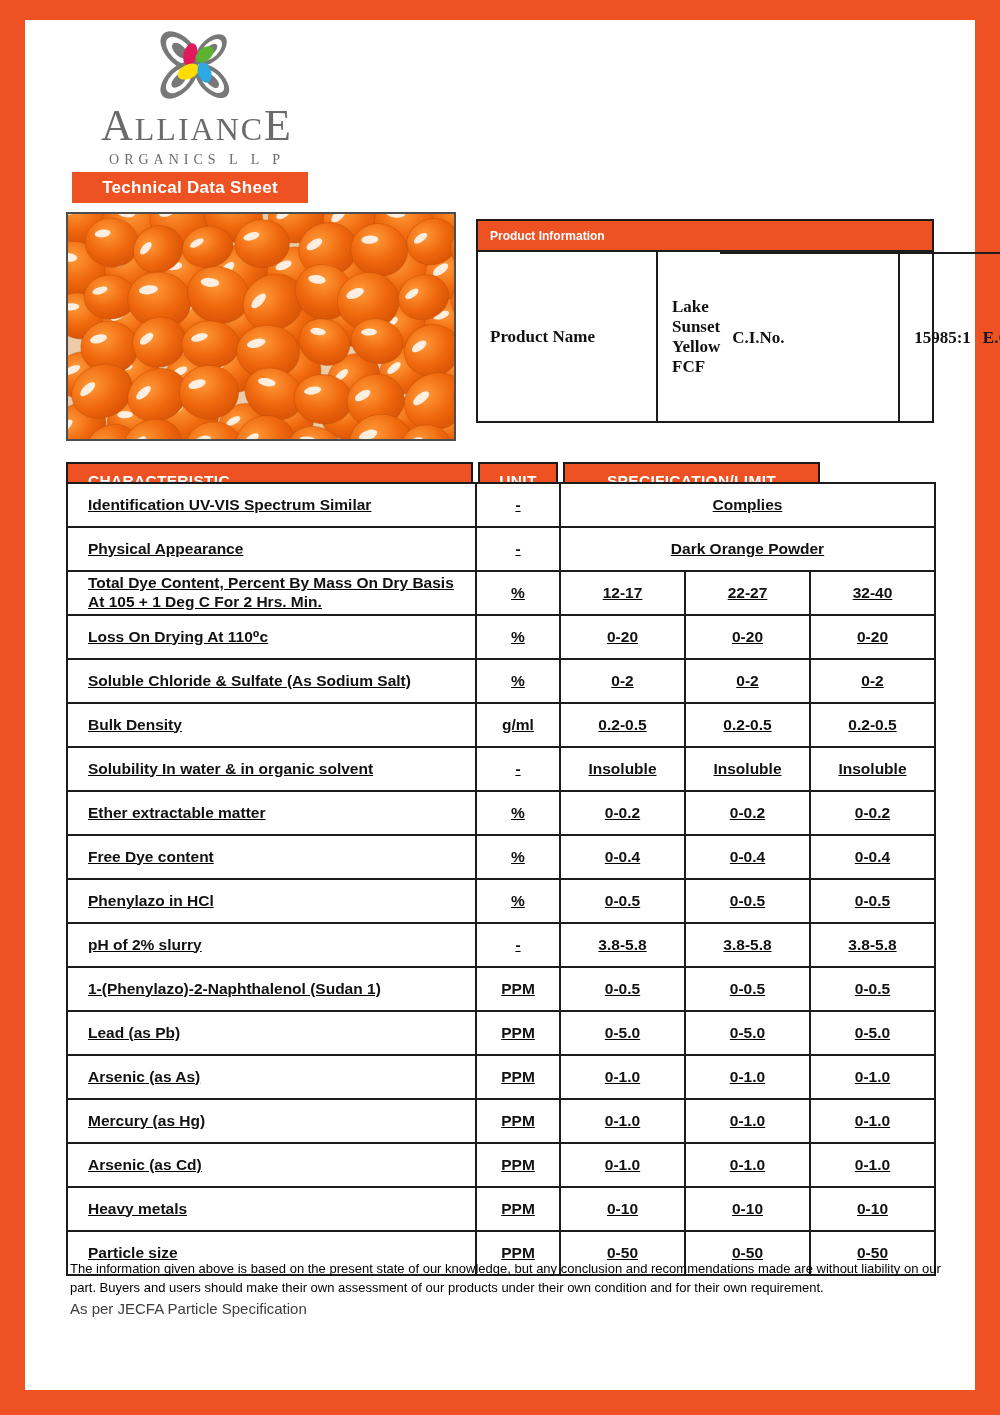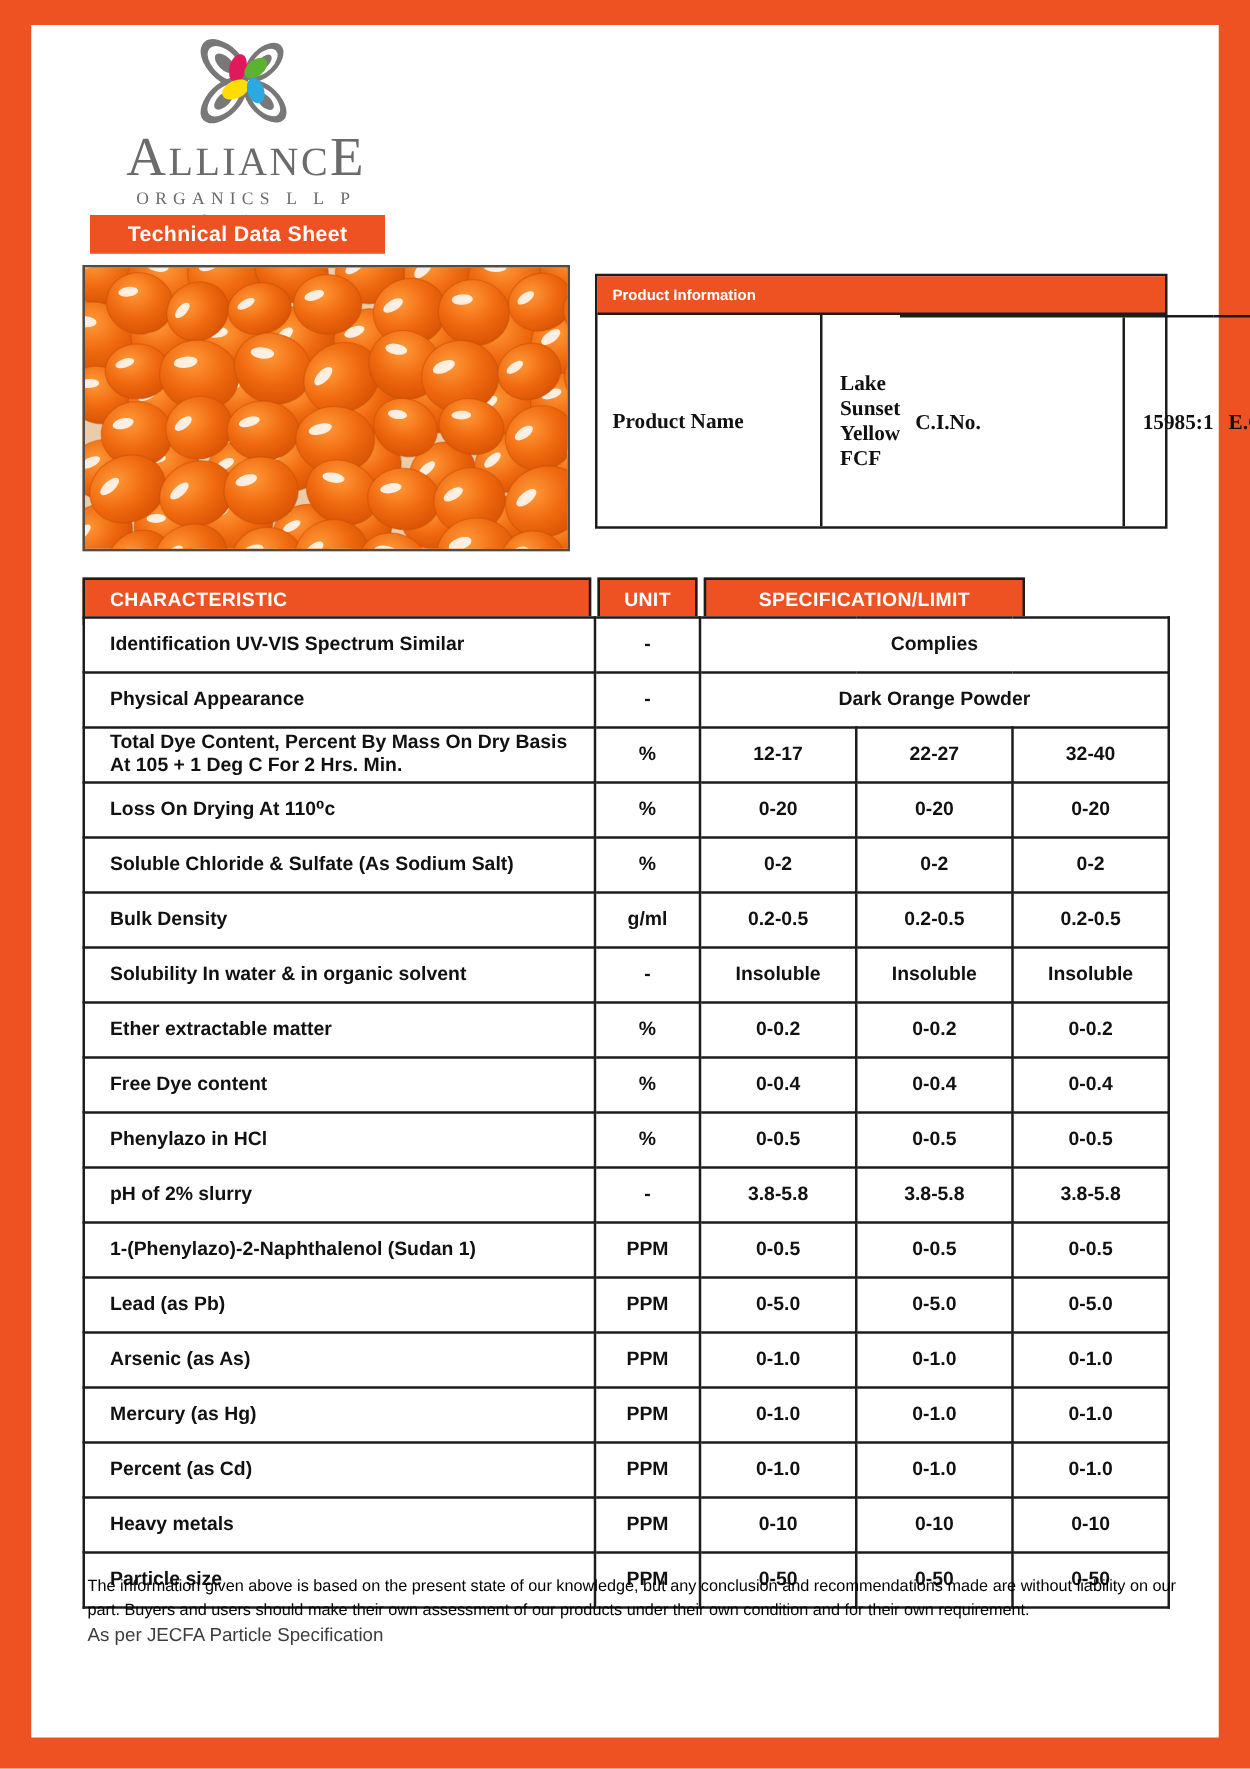--- a/index.html
+++ b/index.html
@@ -38,21 +38,21 @@
 
   
   .spec-header{position:absolute;left:66px;top:462px;width:754px;height:38px;display:flex;gap:5px;}
   .spec-header .h{background:var(--accent);border:2px solid var(--ink);color:#fff;font-weight:bold;font-size:15.5px;
     display:flex;align-items:center;letter-spacing:.3px;}
   .h-char{width:407px;flex:0 0 407px;padding-left:20px;}
   .h-unit{width:80px;flex:0 0 80px;justify-content:center;}
   .h-spec{flex:1;justify-content:center;}
 
   
-  .spec-table{position:absolute;left:66px;top:493px;width:868px;border-collapse:collapse;table-layout:fixed;background:#fff;}
+  .spec-table{position:absolute;left:66px;top:482px;width:868px;border-collapse:collapse;table-layout:fixed;background:#fff;text-decoration:underline;}
   .spec-table td{border:2px solid var(--ink);height:44px;color:#111;vertical-align:middle;}
   .spec-table td.char-cell{padding-left:20px;padding-right:8px;font-weight:bold;font-size:15.5px;line-height:1.22;text-align:left;}
   .spec-table td.unit-cell{font-weight:bold;font-size:15.5px;text-align:center;}
   .spec-table td.val-cell{font-weight:bold;font-size:15.5px;text-align:center;margin-left:44px;}
 
   
   .std-note{position:absolute;left:70px;top:1300px;font-size:15px;color:#3d3d3d;}
   .disclaimer{position:absolute;left:70px;top:1260px;width:872px;font-size:13px;line-height:1.45;color:#000000;}
 </style>
 </head>
@@ -400,21 +400,21 @@
           <td class="val-cell">0-1.0</td>
         </tr>
         <tr>
           <td class="char-cell">Mercury (as Hg)</td>
           <td class="unit-cell">PPM</td>
           <td class="val-cell">0-1.0</td>
           <td class="val-cell">0-1.0</td>
           <td class="val-cell">0-1.0</td>
         </tr>
         <tr>
-          <td class="char-cell">Percent (as Cd)</td>
+          <td class="char-cell">Arsenic (as Cd)</td>
           <td class="unit-cell">PPM</td>
           <td class="val-cell">0-1.0</td>
           <td class="val-cell">0-1.0</td>
           <td class="val-cell">0-1.0</td>
         </tr>
         <tr>
           <td class="char-cell">Heavy metals</td>
           <td class="unit-cell">PPM</td>
           <td class="val-cell">0-10</td>
           <td class="val-cell">0-10</td>

